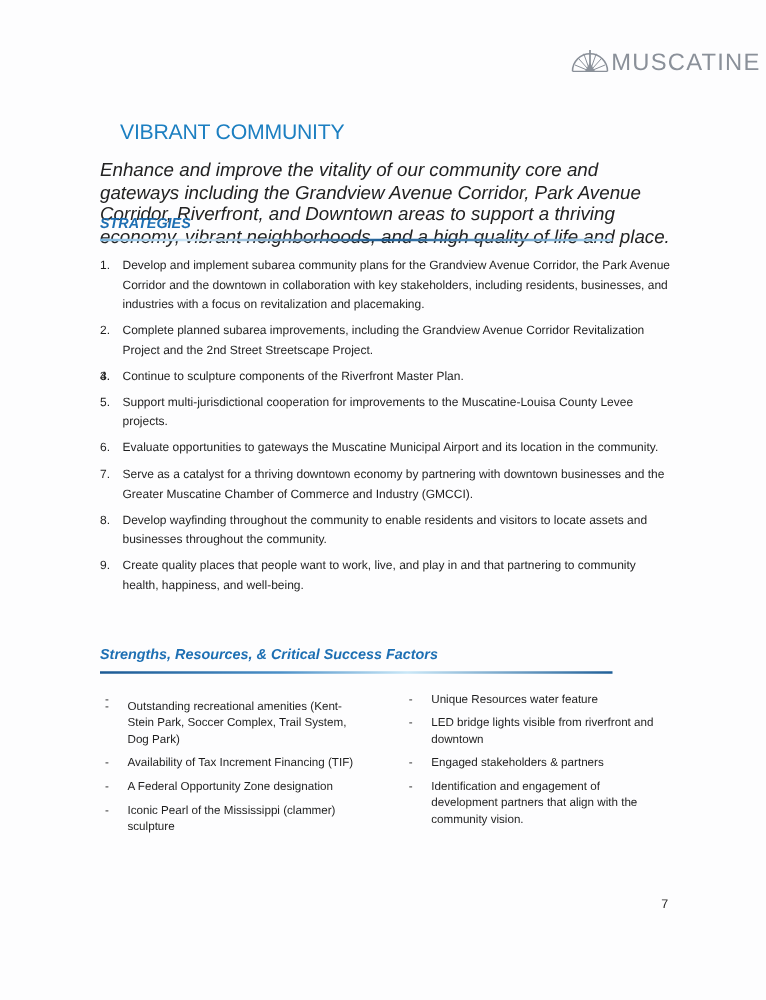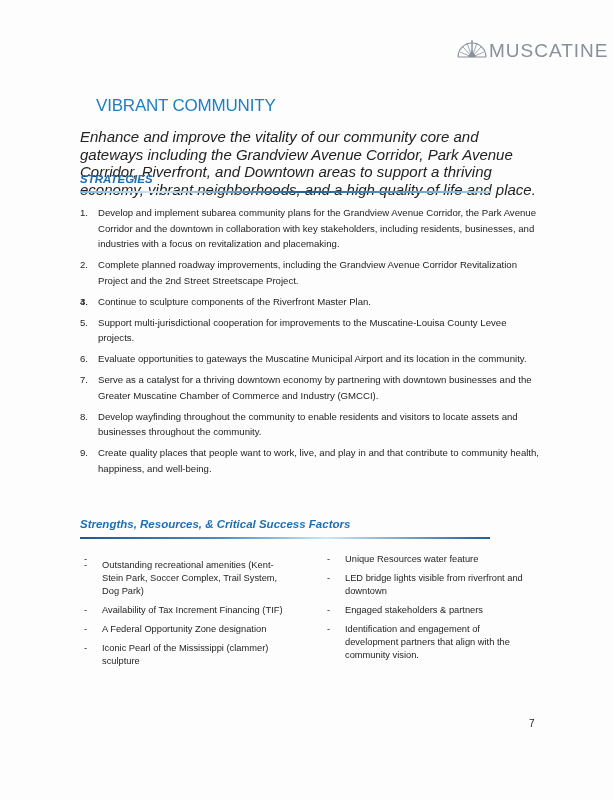--- a/index.html
+++ b/index.html
@@ -46,28 +46,28 @@
 </div>
 
 <div class="section-title">VIBRANT COMMUNITY</div>
 <div class="intro">Enhance and improve the vitality of our community core and gateways including the Grandview Avenue Corridor, Park Avenue Corridor, Riverfront, and Downtown areas to support a thriving economy, vibrant neighborhoods, and a high quality of life and place.</div>
 
 <div class="sub-head" style="top:173px">STRATEGIES</div>
 <div class="rule" style="top:191px"></div>
 
 <ol class="strategies">
   <li><span class="num">1.</span><span>Develop and implement subarea community plans for the Grandview Avenue Corridor, the Park Avenue Corridor and the downtown in collaboration with key stakeholders, including residents, businesses, and industries with a focus on revitalization and placemaking.</span></li>
-  <li><span class="num">2.</span><span>Complete planned roadway improvements, including the Grandview Avenue Corridor Revitalization Project and the 2nd Street Streetscape Project.</span></li>
+  <li><span class="num">2.</span><span>Complete planned subarea improvements, including the Grandview Avenue Corridor Revitalization Project and the 2nd Street Streetscape Project.</span></li>
   <li><span class="num">3.</span></li>
   <li><span class="num">4.</span><span>Continue to sculpture components of the Riverfront Master Plan.</span></li>
   <li><span class="num">5.</span><span>Support multi-jurisdictional cooperation for improvements to the Muscatine-Louisa County Levee projects.</span></li>
   <li><span class="num">6.</span><span>Evaluate opportunities to gateways the Muscatine Municipal Airport and its location in the community.</span></li>
   <li><span class="num">7.</span><span>Serve as a catalyst for a thriving downtown economy by partnering with downtown businesses and the Greater Muscatine Chamber of Commerce and Industry (GMCCI).</span></li>
   <li><span class="num">8.</span><span>Develop wayfinding throughout the community to enable residents and visitors to locate assets and businesses throughout the community.</span></li>
-  <li><span class="num">9.</span><span>Create quality places that people want to work, live, and play in and that contribute to community health, happiness, and well-being.</span></li>
+  <li><span class="num">9.</span><span>Create quality places that people want to work, live, and play in and that partnering to community health, happiness, and well-being.</span></li>
 </ol>
 
 <div class="sub-head" style="top:518px">Strengths, Resources, &amp; Critical Success Factors</div>
 <div class="rule rule2" style="top:537px"></div>
 
 <ul class="col col-left">
   <li><span class="dash">-</span></li>
   <li><span class="dash">-</span><span>Outstanding recreational amenities (Kent-Stein Park, Soccer Complex, Trail System, Dog Park)</span></li>
   <li><span class="dash">-</span><span>Availability of Tax Increment Financing (TIF)</span></li>
   <li><span class="dash">-</span><span>A Federal Opportunity Zone designation</span></li>

